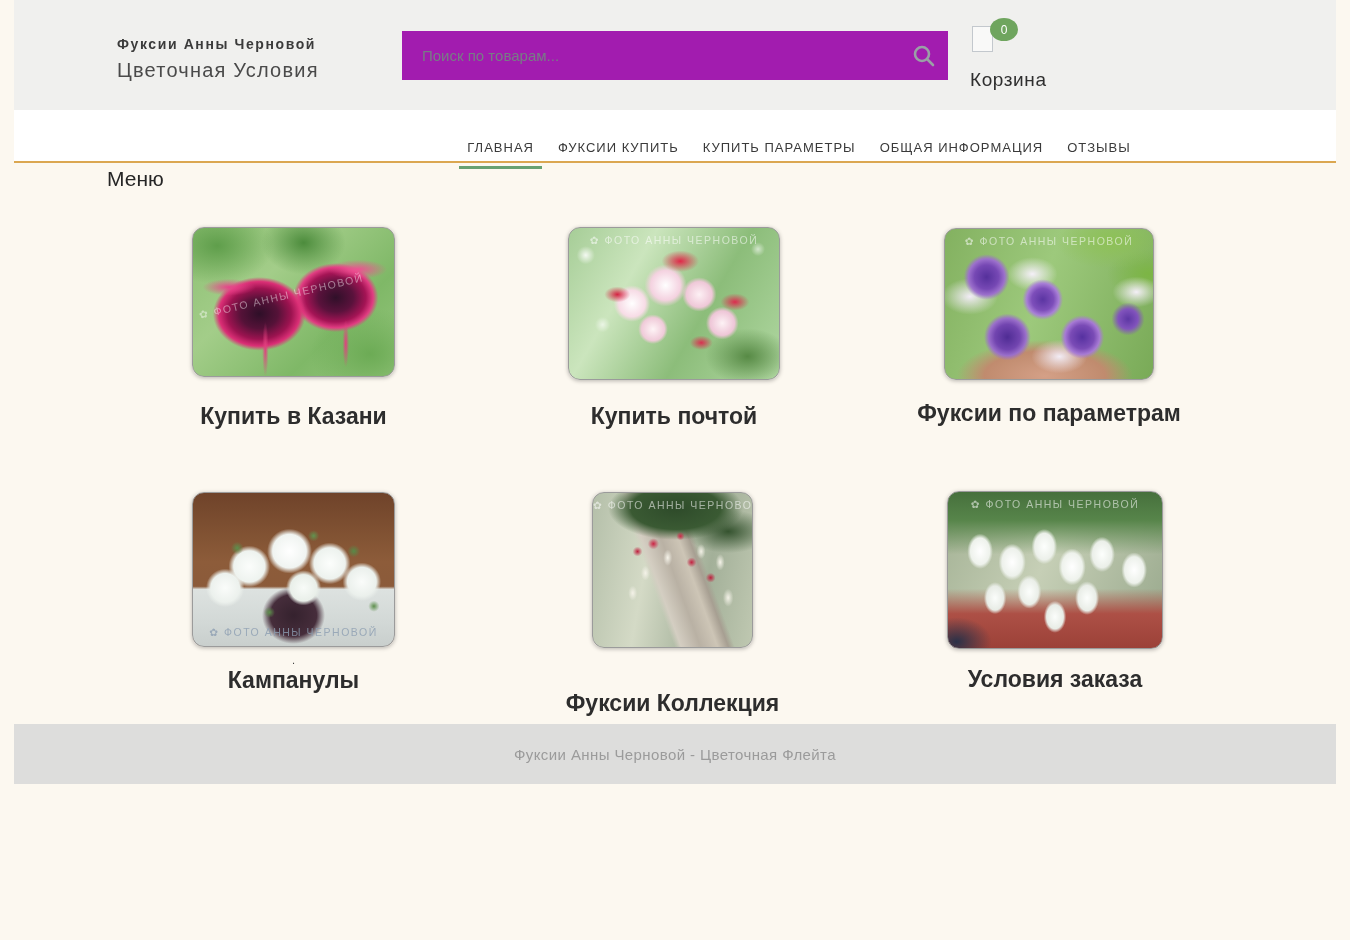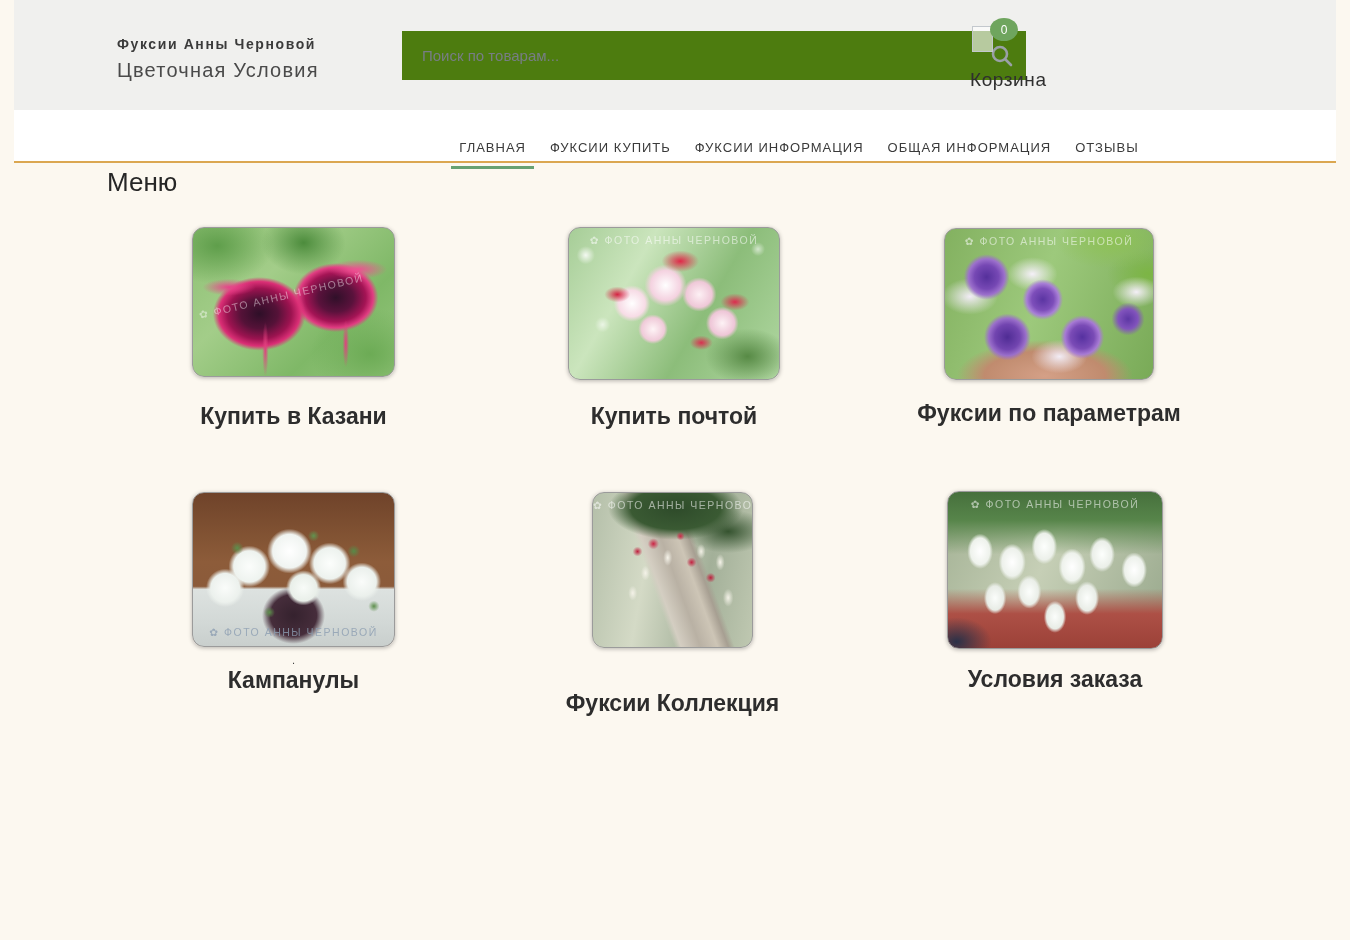--- a/index.html
+++ b/index.html
@@ -7,22 +7,22 @@
   body { background:#fcf8f0; font-family:"Liberation Sans", sans-serif; position:relative; }
 
   .page { position:absolute; left:14px; top:0; width:1322px; }
 
   
   .header { position:relative; height:110px; background:#f0f0ee; }
   .logo { position:absolute; left:103px; top:36px; }
   .logo-title { font-size:14px; font-weight:bold; letter-spacing:1.6px; color:#3b3b3b; }
   .logo-subtitle { margin-top:7px; font-size:20px; font-weight:300; letter-spacing:1.2px; color:#4a4a4a; }
 
-  .search-box { position:absolute; left:388px; top:31px; width:624px; height:49px;
-    background:#4d7c0f; display:flex; align-items:center; }
+  .search-box { position:absolute; left:388px; top:31px; width:546px; height:49px;
+    background:#a21caf; display:flex; align-items:center; }
   .search-input { flex:1; height:100%; background:transparent; border:none; outline:none;
     padding:0 10px 0 20px; font-size:15px; color:#d0d3d6; font-family:"Liberation Sans", sans-serif; }
   .search-input::placeholder { color:#777d85; }
   .search-btn { width:48px; height:100%; background:transparent; border:none; cursor:pointer;
     display:flex; align-items:center; justify-content:center; }
 
   .cart { position:absolute; left:956px; top:26px; width:90px; }
   .cart-icon { position:relative; width:21px; height:26px; border:1.5px solid #c3c8cd;
     background:rgba(255,255,255,0.6); margin-left:2px; }
   .cart-badge { position:absolute; left:17px; top:-9px; width:28px; height:23px; border-radius:50%;
@@ -31,21 +31,21 @@
 
   
   .nav { position:relative; height:53px; background:#ffffff; border-bottom:2px solid #dba751;
     display:flex; align-items:center; justify-content:center; padding-left:248px; }
   .nav-item { position:relative; display:block; height:51px; line-height:51px; padding:0 12px;
     font-size:13px; letter-spacing:1px; color:#3a3a3a; text-decoration:none; white-space:nowrap;margin-top:24px; }
   .nav-indicator { position:absolute; left:4px; right:4px; bottom:4px; height:3px; background:#67a172; }
 
   
   .content { position:relative; height:561px; }
-  .menu-label { position:absolute; left:93px; top:4px; font-size:26px; color:#262626; }
+  .menu-label { position:absolute; left:93px; top:4px; font-size:21px; color:#262626; }
 
   .card { position:absolute; }
   .photo { position:relative; width:100%; height:100%; border:1px solid #9b9b9b; border-radius:12px;
     overflow:hidden; box-shadow:0 1px 4px rgba(0,0,0,0.28); cursor:pointer; }
   .caption { position:absolute; left:50%; transform:translateX(-50%); white-space:nowrap;
     font-size:23px; font-weight:bold; color:#2d2d2d; cursor:pointer; }
   .card-1 { left:178px; top:64px;  width:203px; height:150px; }
   .card-2 { left:554px; top:64px;  width:212px; height:153px; }
   .card-3 { left:930px; top:65px;  width:210px; height:152px; }
   .card-4 { left:178px; top:329px; width:203px; height:155px; }
@@ -194,21 +194,21 @@
 
   <nav class="nav">
     <a class="nav-item" href="#">
       <span>ГЛАВНАЯ</span>
       <span class="nav-indicator"></span>
     </a>
     <a class="nav-item" href="#">
       <span>ФУКСИИ КУПИТЬ</span>
     </a>
     <a class="nav-item" href="#">
-      <span>ФУКСИИ ИНФОРМАЦИЯ</span>
+      <span>КУПИТЬ ПАРАМЕТРЫ</span>
     </a>
     <a class="nav-item" href="#">
       <span>ОБЩАЯ ИНФОРМАЦИЯ</span>
     </a>
     <a class="nav-item" href="#">
       <span>ОТЗЫВЫ</span>
     </a>
   </nav>
 
   <div class="content">
@@ -269,14 +269,17 @@
       <div class="photo img-6">
         <span class="watermark wm-top">
           <span>✿</span>
           <span>ФОТО АННЫ ЧЕРНОВОЙ</span>
         </span>
       </div>
       <figcaption class="caption">Условия заказа</figcaption>
     </figure>
   </div>
 
+  <footer class="footer">
+    <span class="footer-text">Фуксии Анны Черновой - Цветочная Флейта</span>
+  </footer>
 
 </div>
 
 </body></html>

